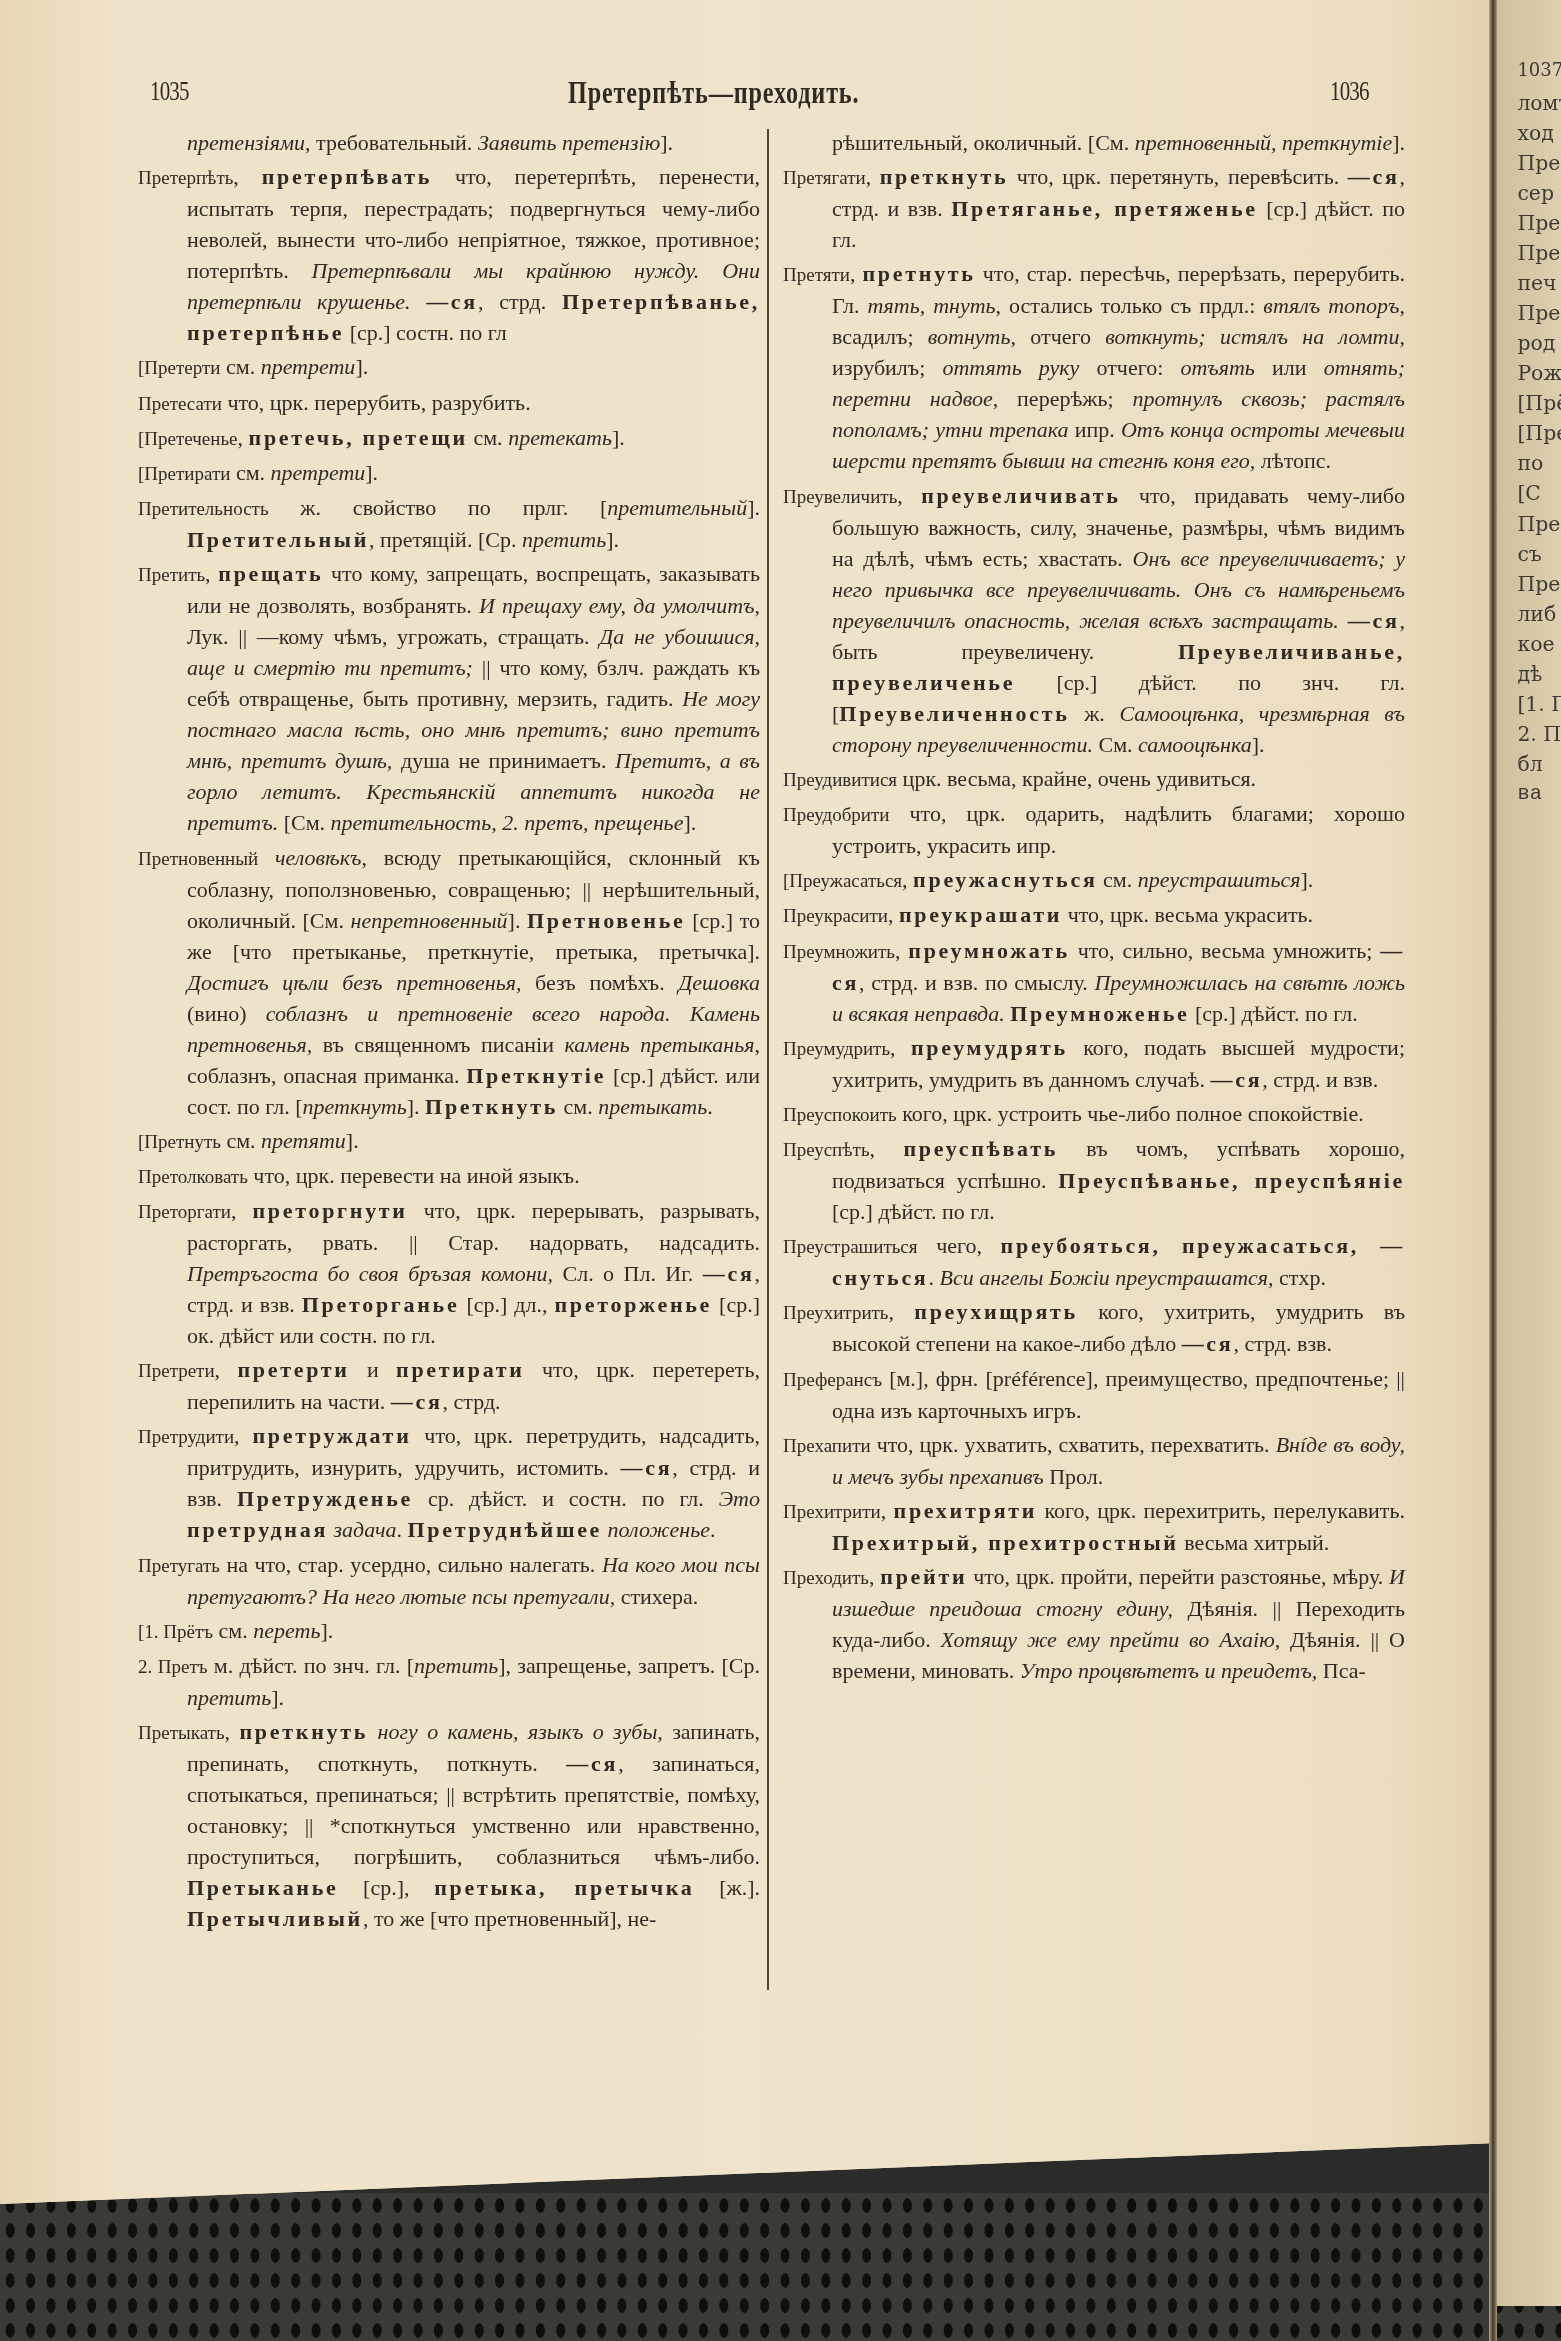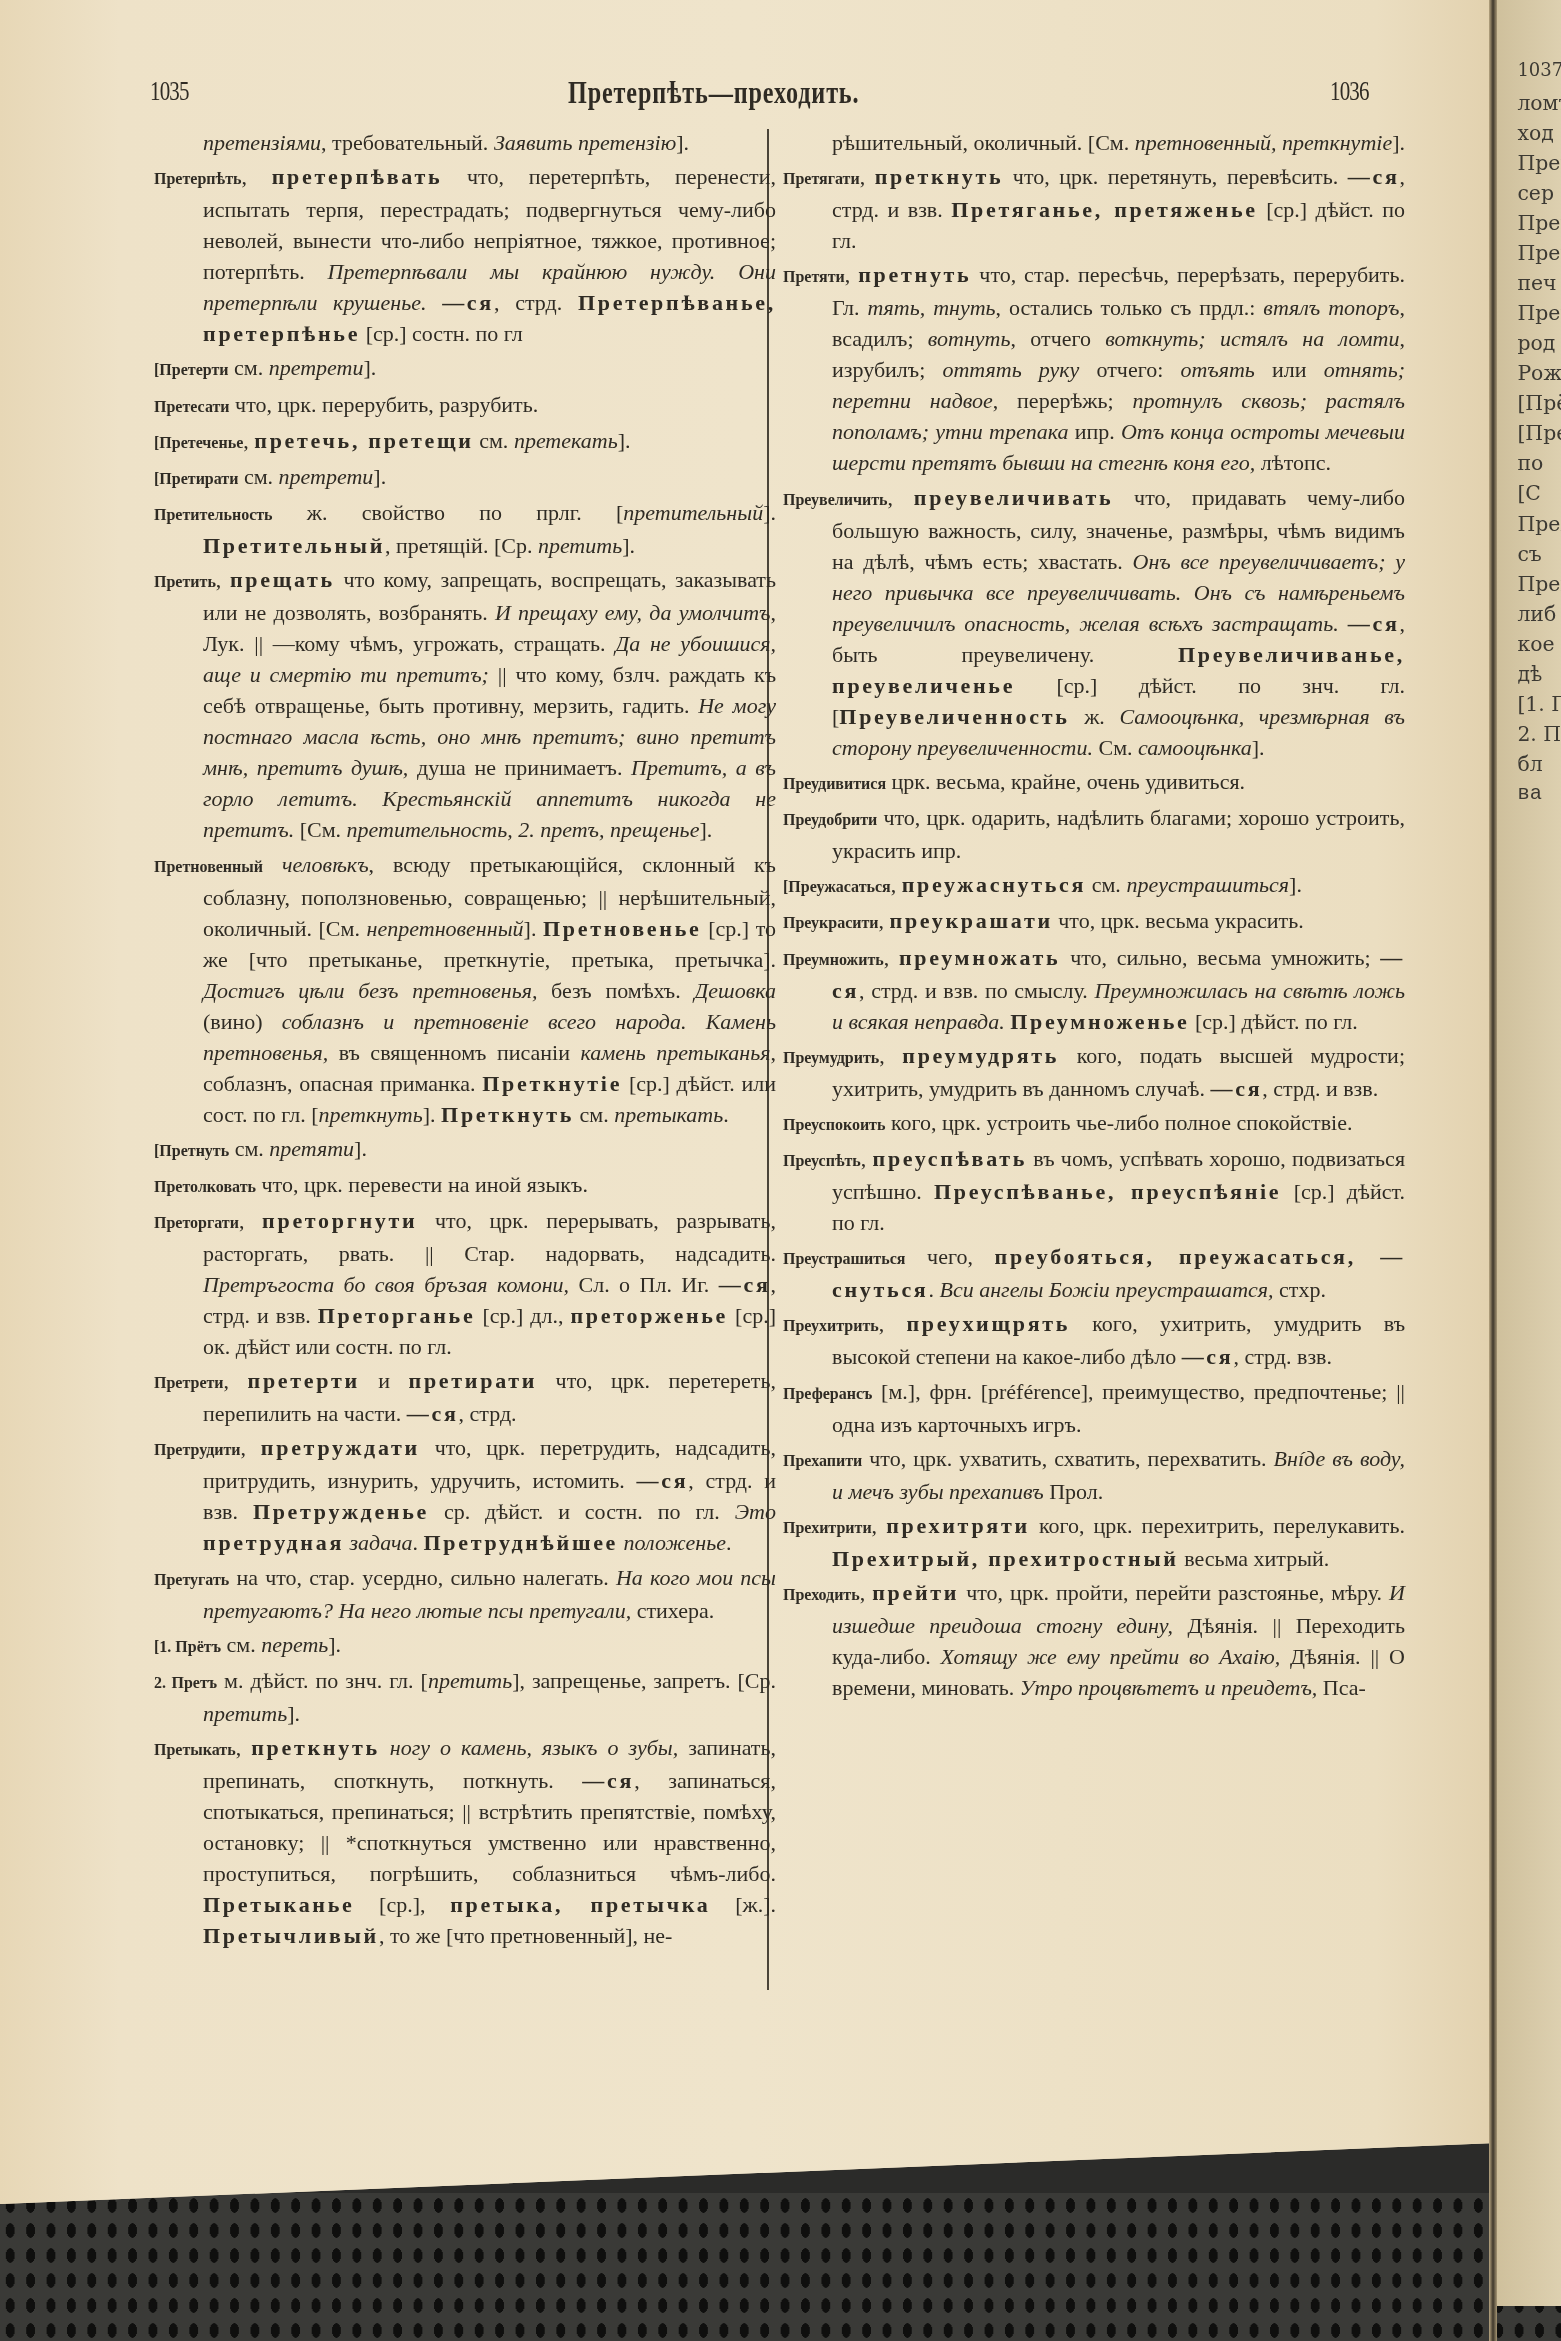--- a/index.html
+++ b/index.html
@@ -14,25 +14,25 @@
   .gutter{position:absolute;left:1489px;top:0;width:7.5px;height:2342px;background:linear-gradient(90deg,#b9a782,#3e372b,#a69674);}
   .next-page{position:absolute;left:1497px;top:0;width:64px;height:2306px;background:linear-gradient(90deg,#cfc09c,#ddd0b0);overflow:hidden;}
   .next-page .np-line{position:absolute;left:20.4px;font-size:20.4px;color:#3d3a33;white-space:nowrap;font-family:"DejaVu Serif",serif;}
   .header{position:absolute;top:75px;left:0;width:1544px;height:38px;}
   .pnum{position:absolute;top:0;font-size:28px;color:#2f2b24;letter-spacing:-1.1px;transform:scaleX(.75);transform-origin:left top;}
   .pnum.left{left:150px;}
   .pnum.right{left:1330px;}
   .title{position:absolute;left:568px;top:0;font-size:31px;font-weight:bold;color:#2f2b24;letter-spacing:1.1px;transform:scaleX(.78);transform-origin:left top;white-space:nowrap;}
   .divider{position:absolute;left:767px;top:129px;width:1.6px;height:1861px;background:#4a4438;}
   .col{position:absolute;top:127px;width:622px;}
-  .col.left{left:154px;}
+  .col.left{left:138px;}
   .col.right{left:783px;}
   .entry{font-size:22px;line-height:31px;color:#2f2b24;margin:0 0 3.2px 0;padding-left:49px;text-indent:-49px;text-align:justify;transform-origin:left top;}
   .entry.cont{text-indent:0;}
-  .hw{font-weight:bold;font-size:16px;}
+  .hw{font-weight:normal;font-size:19px;}
   .bd{font-weight:bold;letter-spacing:2.7px;}
   .it{font-style:italic;}
 </style>
 </head>
 <body>
 
 <div class="mesh"></div>
 
 <div class="page">
   <div class="header">

